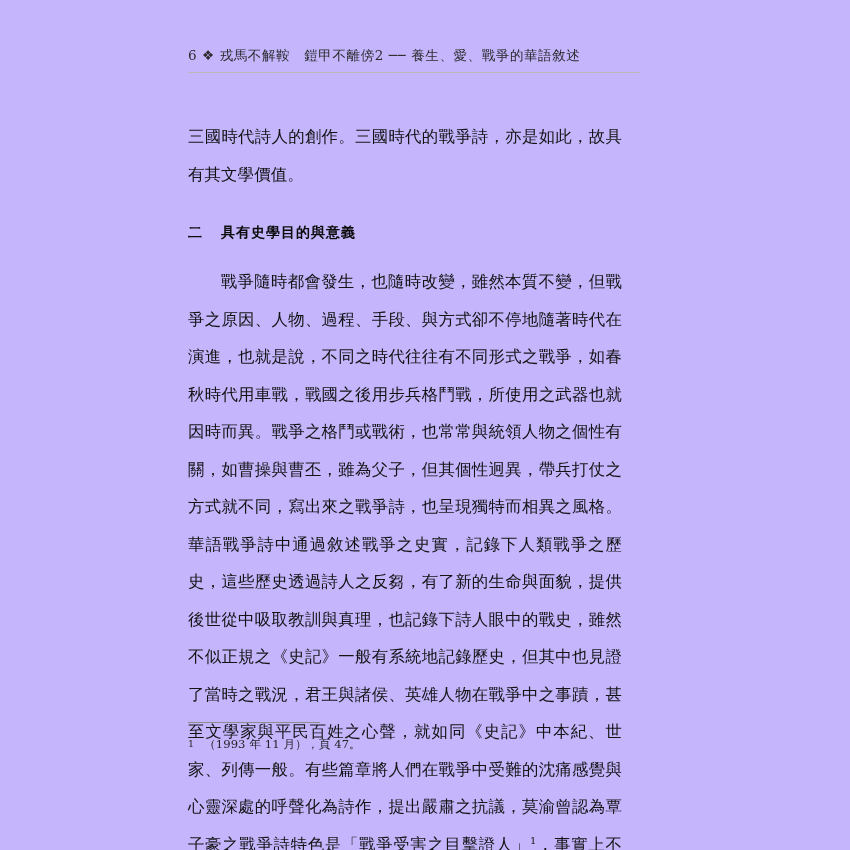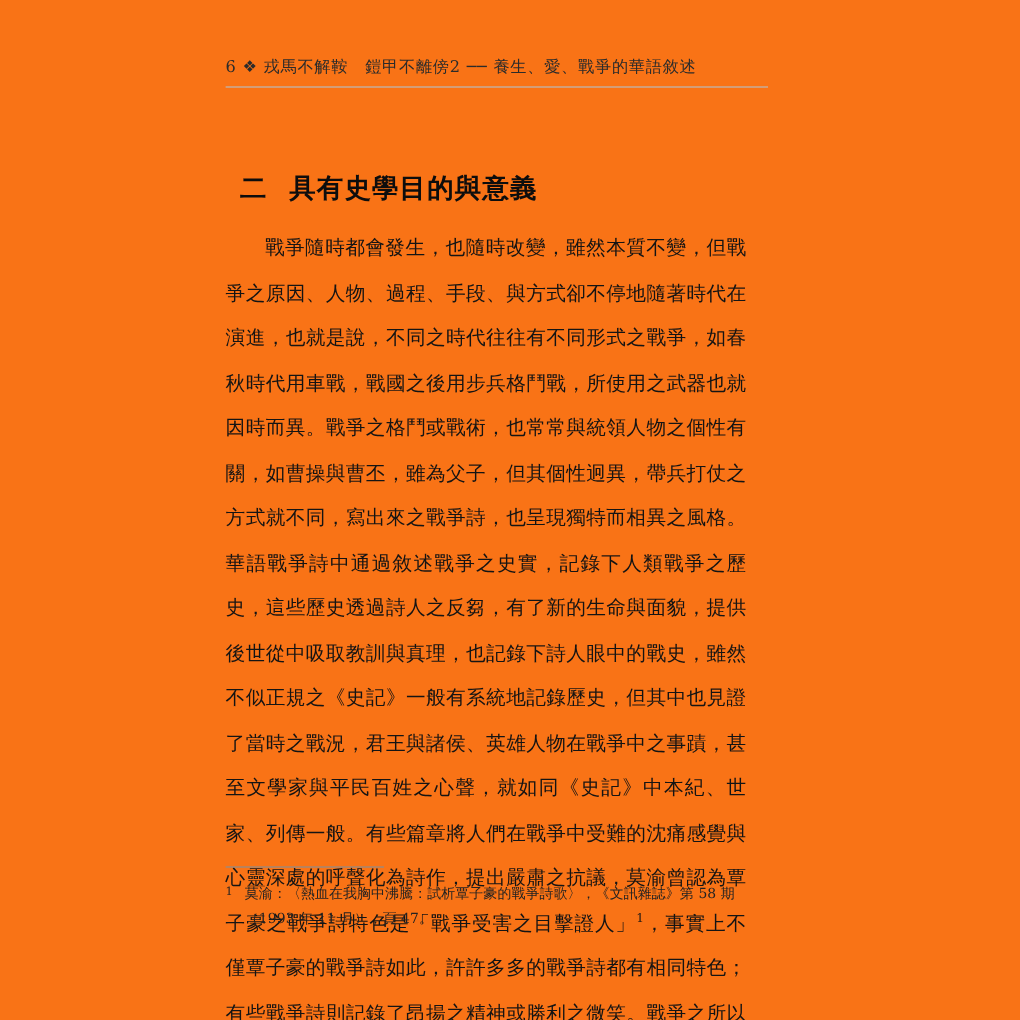--- a/index.html
+++ b/index.html
@@ -12,21 +12,21 @@
     height: 850px;
     font-family: "DejaVu Serif", "Liberation Serif", serif;
     color: #1a1a1a;
     overflow: hidden;
   }
 
   .page {
     position: relative;
     width: 850px;
     height: 850px;
-    background: #f97316;
+    background: #c4b5fd;
     box-sizing: border-box;
   }
 
   
   .running-head {
     position: absolute;
     left: 188px;
     top: 44px;
     width: 452px;
     height: 24px;
@@ -65,22 +65,22 @@
     text-justify: inter-character;
     letter-spacing: 0.15px;
     color: #141414;
     font-family: "DejaVu Serif", "Liberation Serif", serif;
   }
   p.body-text.indent {
     text-indent: 2em;
   }
 
   h2.section-heading {
-    margin: 22px 0 14px 12px;
-    font-size: 22px;
+    margin: 22px 0 14px 0;
+    font-size: 14px;
     line-height: 34px;
     font-weight: bold;
     letter-spacing: 1px;
     color: #0d0d0d;
     font-family: "DejaVu Serif", "Liberation Serif", serif;
   }
   .heading-num {
     margin-right: 18px;
   }
 
@@ -132,35 +132,35 @@
 
 <div class="page">
 
   <div class="running-head">
     <span class="running-head-text">6 ❖ 戎馬不解鞍　鎧甲不離傍2 ── 養生、愛、戰爭的華語敘述</span>
   </div>
   <div class="head-rule"></div>
 
   <div class="column">
 
+    <p class="body-text">三國時代詩人的創作。三國時代的戰爭詩，亦是如此，故具有其文學價值。</p>
 
     <h2 class="section-heading">
       <span class="heading-num">二</span><span>具有史學目的與意義</span>
     </h2>
 
     <p class="body-text indent">
       <span>戰爭隨時都會發生，也隨時改變，雖然本質不變，但戰爭之原因、人物、過程、手段、與方式卻不停地隨著時代在演進，也就是說，不同之時代往往有不同形式之戰爭，如春秋時代用車戰，戰國之後用步兵格鬥戰，所使用之武器也就因時而異。戰爭之格鬥或戰術，也常常與統領人物之個性有關，如曹操與曹丕，雖為父子，但其個性迥異，帶兵打仗之方式就不同，寫出來之戰爭詩，也呈現獨特而相異之風格。華語戰爭詩中通過敘述戰爭之史實，記錄下人類戰爭之歷史，這些歷史透過詩人之反芻，有了新的生命與面貌，提供後世從中吸取教訓與真理，也記錄下詩人眼中的戰史，雖然不似正規之《史記》一般有系統地記錄歷史，但其中也見證了當時之戰況，君王與諸侯、英雄人物在戰爭中之事蹟，甚至文學家與平民百姓之心聲，就如同《史記》中本紀、世家、列傳一般。有些篇章將人們在戰爭中受難的沈痛感覺與心靈深處的呼聲化為詩作，提出嚴肅之抗議，莫渝曾認為覃子豪之戰爭詩特色是「戰爭受害之目擊證人」</span><sup class="fn-ref">1</sup><span>，事實上不僅覃子豪的戰爭詩如此，許許多多的戰爭詩都有相同特色；有些戰爭詩則記錄了昂揚之精神或勝利之微笑。戰爭之所以會發生急遽之改變，多是因足以破壞戰爭均勢之新狀況產生，如兵器之改良，戰爭技術進步，一時代會有一時代之兵器，戰爭也促進各種科學之發明與發現，故戰</span>
     </p>
 
   </div>
 
   <div class="footnote-area">
     <div class="footnote-rule"></div>
     <div class="footnote">
       <span class="footnote-marker">1</span>
       <span class="footnote-body">
-        <span>莫渝：〈熱血在我胸中沸騰：試析覃子豪的戰爭詩歌〉，《文訊雜誌》第 58 期</span>
         <span class="fn-line2">（1993 年 11 月），頁 47。</span>
       </span>
     </div>
   </div>
 
 </div>
 
 </body></html>

